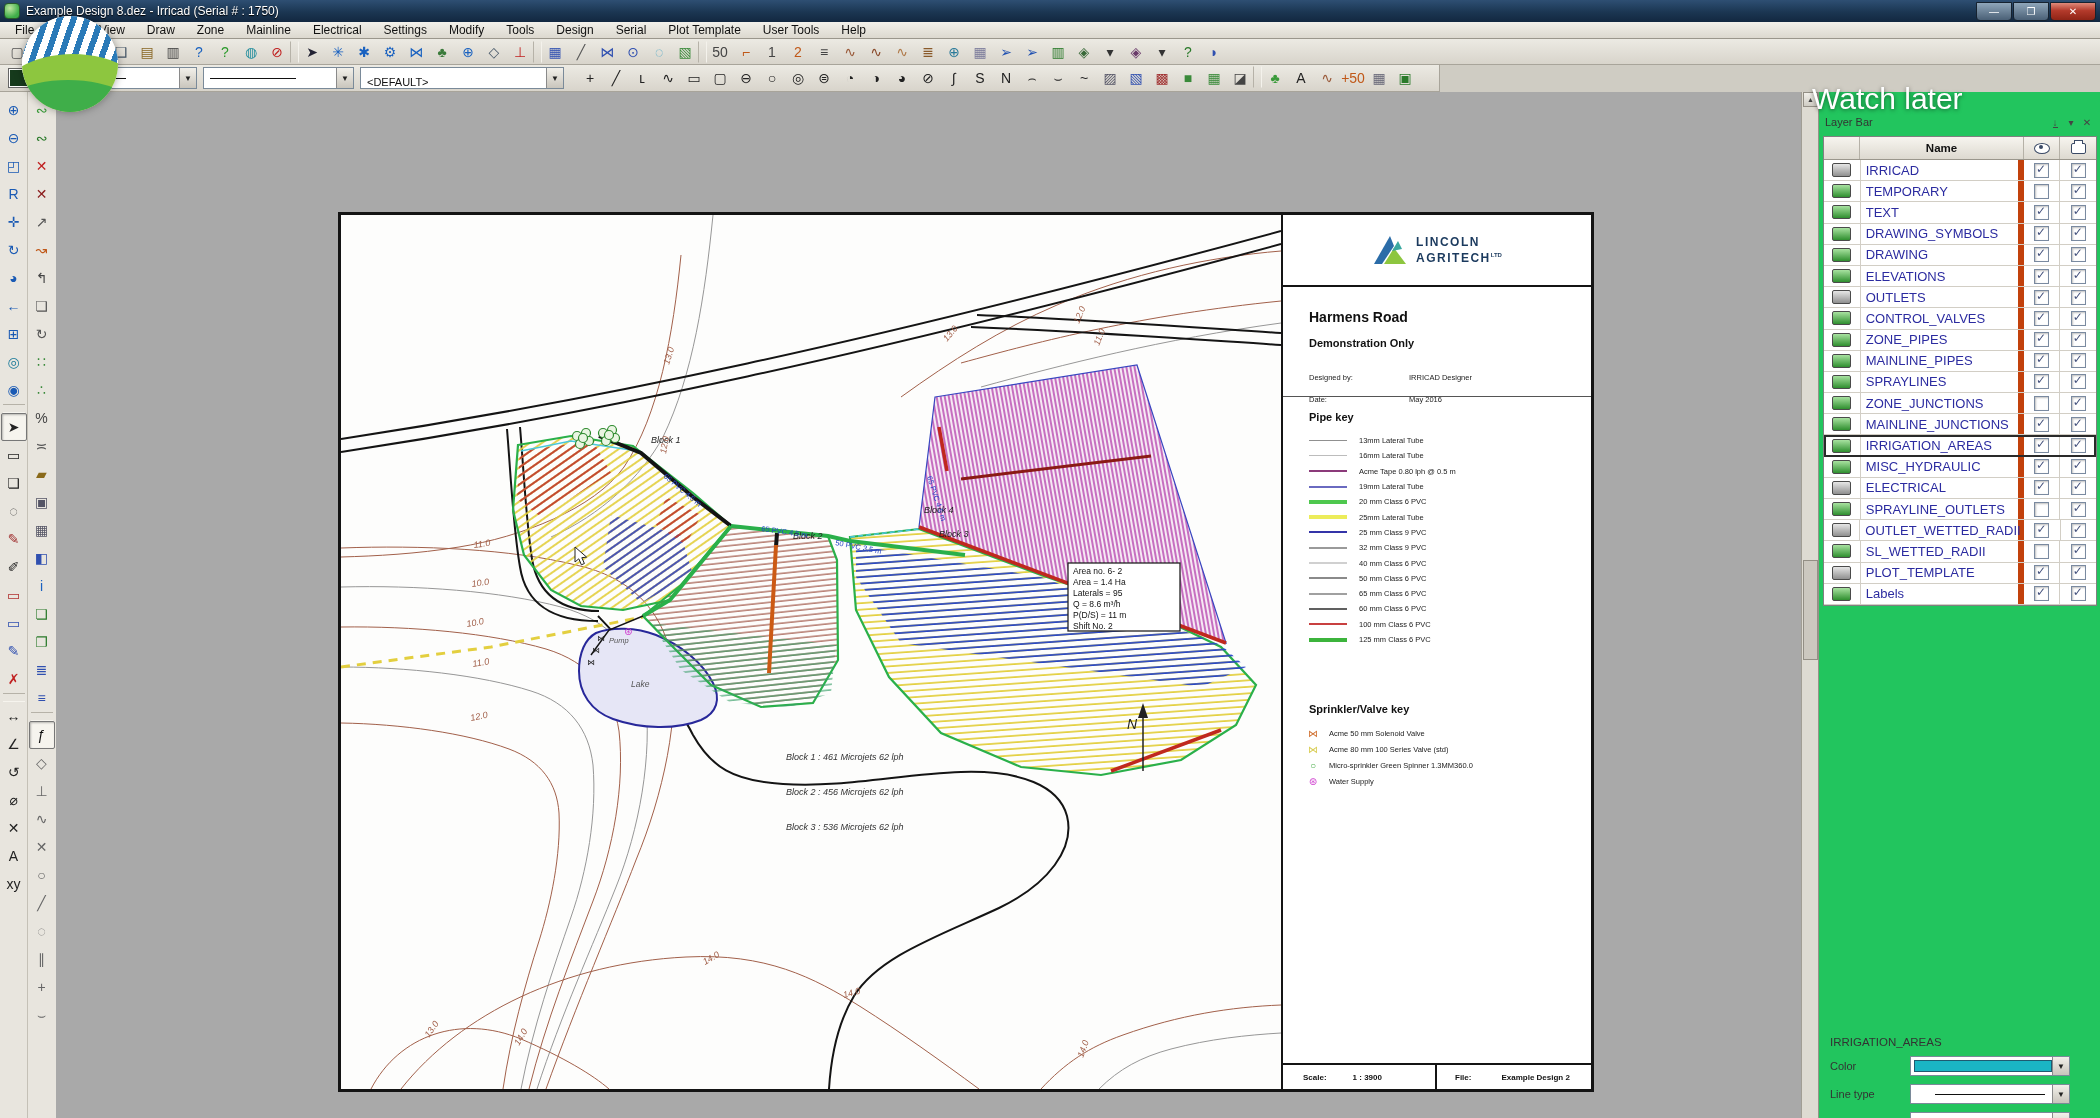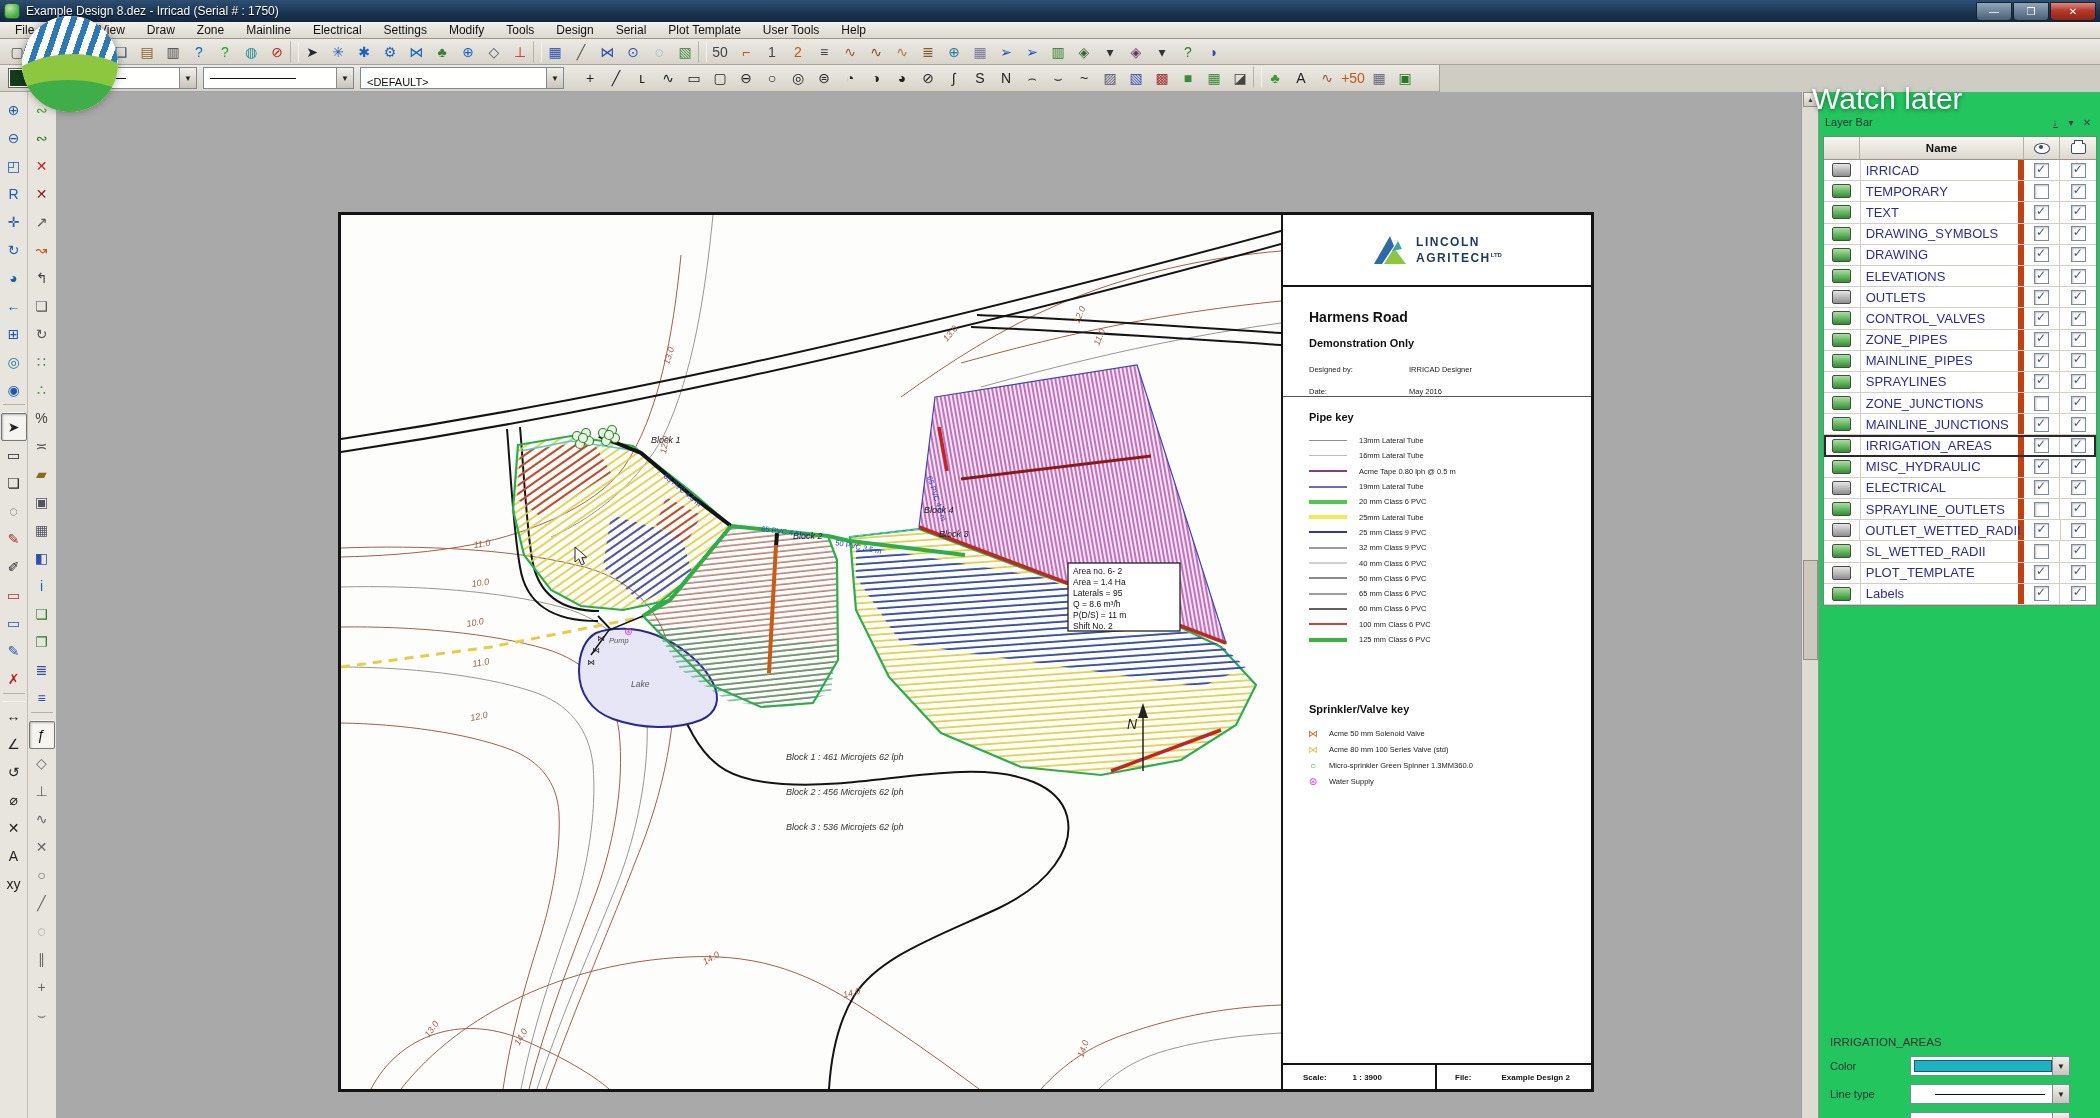--- a/index.html
+++ b/index.html
@@ -47,21 +47,21 @@
   #sheet{position:absolute;left:282px;top:120px;width:1250px;height:874px;background:#fdfdfc;
     border:3px solid #141414;box-sizing:content-box;}
   #mapsvg{position:absolute;left:0;top:0;}
   
   #tblock{position:absolute;left:940px;top:0;width:310px;height:874px;border-left:2px solid #141414;box-sizing:border-box;background:#fff;}
   .tb-logo{height:70px;border-bottom:2px solid #141414;display:flex;align-items:center;justify-content:center;gap:8px;}
   .tb-logotx{font-size:12px;font-weight:bold;color:#1b3a5e;letter-spacing:1.5px;line-height:13px;}
   .tb-logotx sup{font-size:6px;letter-spacing:0;}
   .tb-info{height:110px;border-bottom:1px solid #555;padding:22px 0 0 26px;box-sizing:border-box;}
   .tb-project{font-size:14px;font-weight:bold;color:#111;margin-bottom:12px;}
-  .tb-sub{font-size:11px;font-weight:bold;color:#111;margin-bottom:16px;}
+  .tb-sub{font-size:11px;font-weight:bold;color:#111;margin-bottom:24px;}
   .tb-kv{display:flex;font-size:7.5px;color:#222;margin-bottom:13px;}
   .tb-kv .k{width:100px;}
   .pk-title{font-size:11px;font-weight:bold;color:#111;margin:14px 0 10px 26px;}
   .pkrow{display:flex;align-items:center;height:15.3px;padding-left:26px;}
   .pkline{width:38px;height:2px;margin-right:12px;flex:none;}
   .pkline.thin{height:1px;}
   .pkline.thick{height:4px;}
   .pklbl{font-size:7.5px;color:#222;white-space:nowrap;}
   .vk-title{font-size:11px;font-weight:bold;color:#111;margin:56px 0 10px 26px;}
   .vkrow{display:flex;align-items:center;height:16px;padding-left:22px;}

